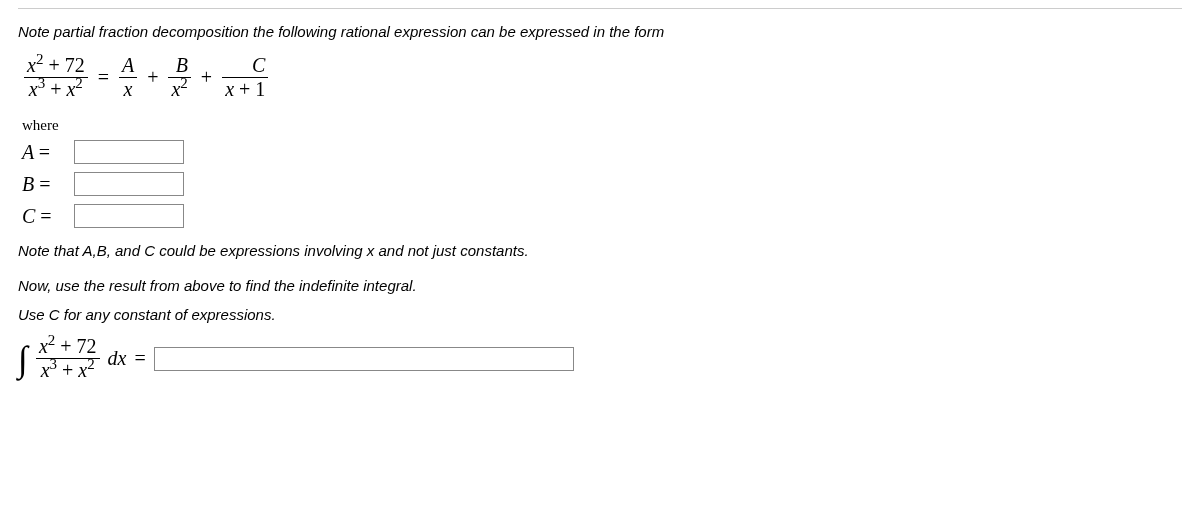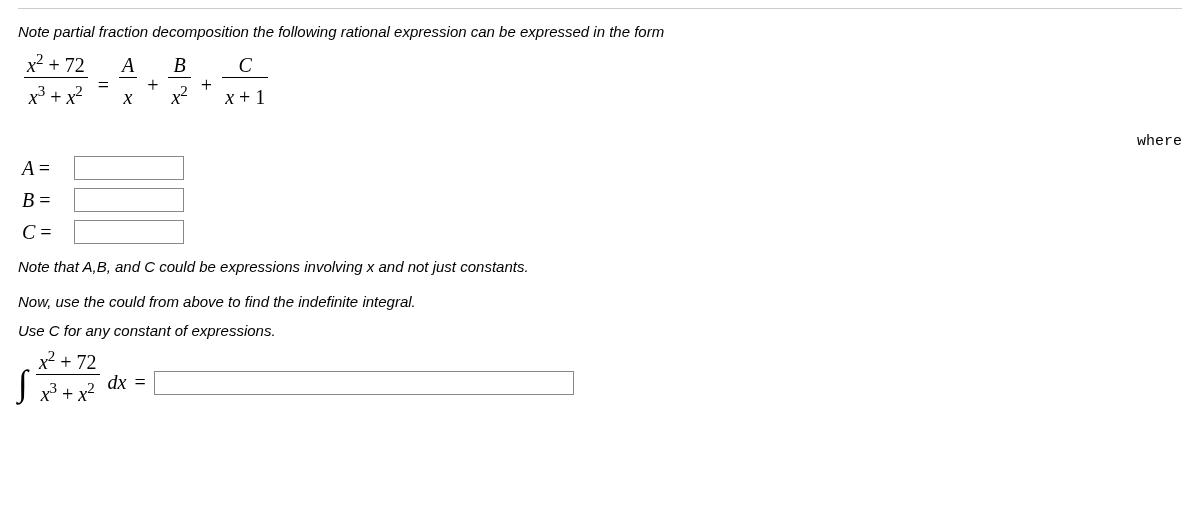--- a/index.html
+++ b/index.html
@@ -9,26 +9,26 @@
       color: #000;
       background: #fff;
       padding: 8px 18px;
       width: 1200px;
     }
     .hr { border-top: 1px solid #ccc; margin-bottom: 14px; }
     .intro { margin-bottom: 14px; font-style: italic; }
     .math { font-family: 'Times New Roman', Times, serif; font-size: 20px; font-style: italic; }
     .math .rm { font-style: normal; }
     .frac { display: inline-block; vertical-align: middle; text-align: center; }
-    .frac .num { display: block; padding: 0 3px; }
-    .frac .den { display: block; border-top: 1px solid #000; padding: 8px 3px; }
+    .frac .num { display: block; padding: 0 3px; text-align: right; }
+    .frac .den { display: block; border-top: 1px solid #000; padding: 0 3px; }
     .eqline { display: flex; align-items: center; gap: 10px; margin: 6px 0 16px 6px; }
     .plus, .eq { font-style: normal; }
     .supx { font-size: 0.75em; vertical-align: super; line-height: 0; }
-    .where { margin: 8px 0 6px 4px; font-style: normal; font-family: Liberation Mono, monospace; text-align: right; }
+    .where { margin: 8px 0 6px 4px; font-style: normal; font-family: Liberation Serif, serif; }
     .coefrow { display: flex; align-items: center; gap: 8px; margin: 4px 0 8px 4px; }
     .coefrow .lbl { font-family: 'Times New Roman', Times, serif; font-size: 20px; font-style: italic; width: 44px; }
     .inputbox { border: 1px solid #888; background: #fff; height: 24px; width: 110px; }
     .note { margin: 14px 0 18px 0; font-style: italic; }
     .para { margin: 12px 0; font-style: italic; }
     .introw { display: flex; align-items: center; gap: 8px; margin-top: 8px; }
     .intsym { font-family: 'Times New Roman', Times, serif; font-size: 36px; font-style: normal; line-height: 1; }
     .wideinput { border: 1px solid #888; background: #fff; height: 24px; width: 420px; }
   </style>
 </head>
@@ -69,21 +69,21 @@
 <div class="coefrow">
   <span class="lbl"><span>B</span> <span class="rm" style="font-style:normal;">=</span></span>
   <input class="inputbox" type="text" value="" style="">
 </div>
 <div class="coefrow">
   <span class="lbl"><span>C</span> <span class="rm" style="font-style:normal;">=</span></span>
   <input class="inputbox" type="text" value="" style="">
 </div>
 
 <div class="note">Note that A,B, and C could be expressions involving x and not just constants.</div>
-<div class="para">Now, use the could from above to find the indefinite integral.</div>
+<div class="para">Now, use the result from above to find the indefinite integral.</div>
 <div class="para">Use C for any constant of expressions.</div>
 
 <div class="introw math">
   <span class="intsym">∫</span>
   <span class="frac">
     <span class="num"><span>x</span><span class="supx rm">2</span> <span class="rm">+ 72</span></span>
     <span class="den"><span>x</span><span class="supx rm">3</span> <span class="rm">+</span> <span>x</span><span class="supx rm">2</span></span>
   </span>
   <span>dx</span>
   <span class="eq">=</span>

